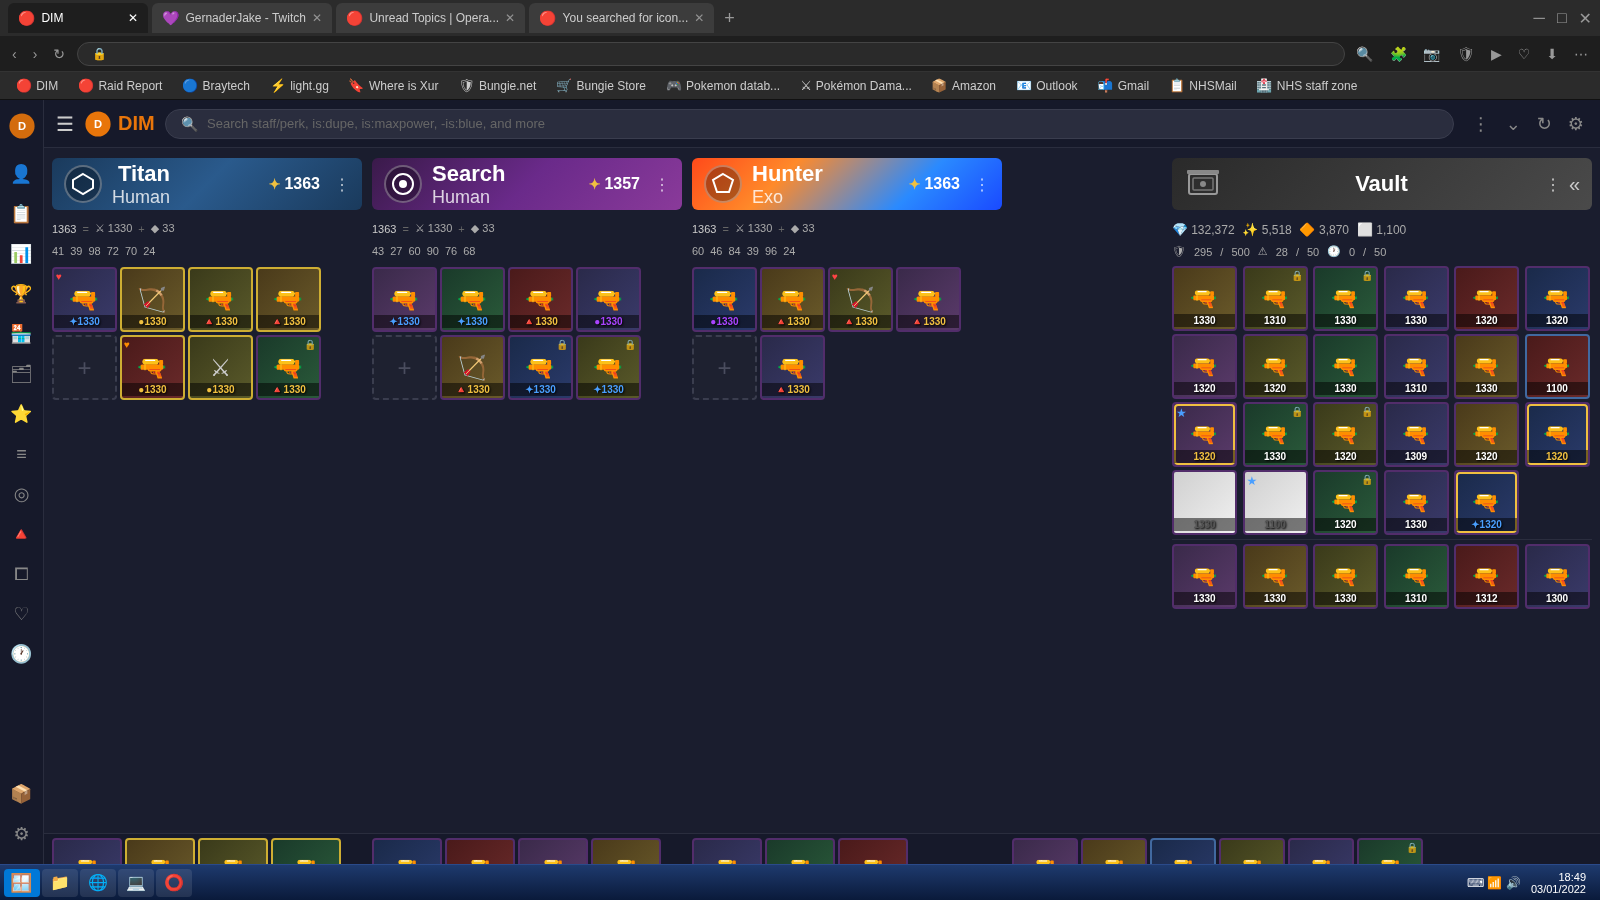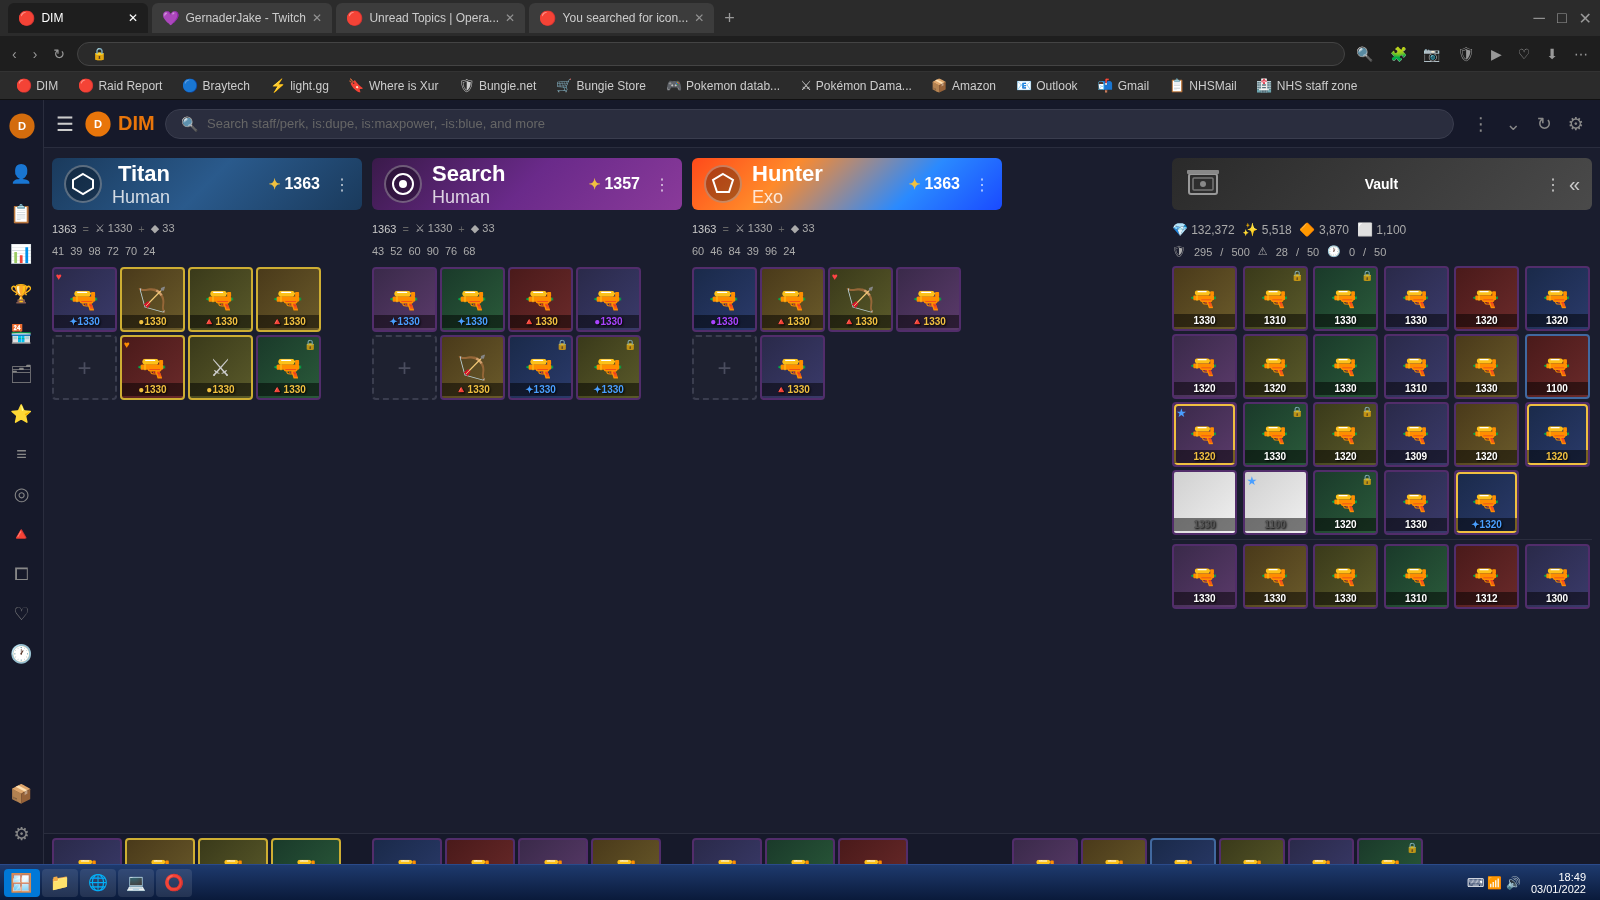--- a/index.html
+++ b/index.html
@@ -294,21 +294,21 @@
       position: relative;
     }
     .vault-icon-container {
       width: 38px;
       height: 38px;
       display: flex;
       align-items: center;
       justify-content: center;
     }
     .vault-title {
-      font-size: 14px;
+      font-size: 22px;
       font-weight: bold;
       color: #fff;
       flex: 1;
       text-align: center;
     }
     .vault-collapse-btn {
       color: #ccc;
       font-size: 20px;
       cursor: pointer;
     }
@@ -752,21 +752,21 @@
           </div>
           <div class="char-stats">
             <span class="stat-total">1363</span>
             <span class="stat-divider">=</span>
             <span>⚔ 1330</span>
             <span class="stat-divider">+</span>
             <span>◆ 33</span>
           </div>
           <div class="char-substat-row">
             <span>43</span>
-            <span>52</span>
+            <span>27</span>
             <span>60</span>
             <span>90</span>
             <span>76</span>
             <span>68</span>
           </div>
 
           <div style="display:flex; gap:3px; margin-bottom:3px;">
             <div class="item-slot rarity-legendary item-color-1">
               <div class="item-bg">🔫</div>
               <div class="item-power blue-star">✦1330</div>

